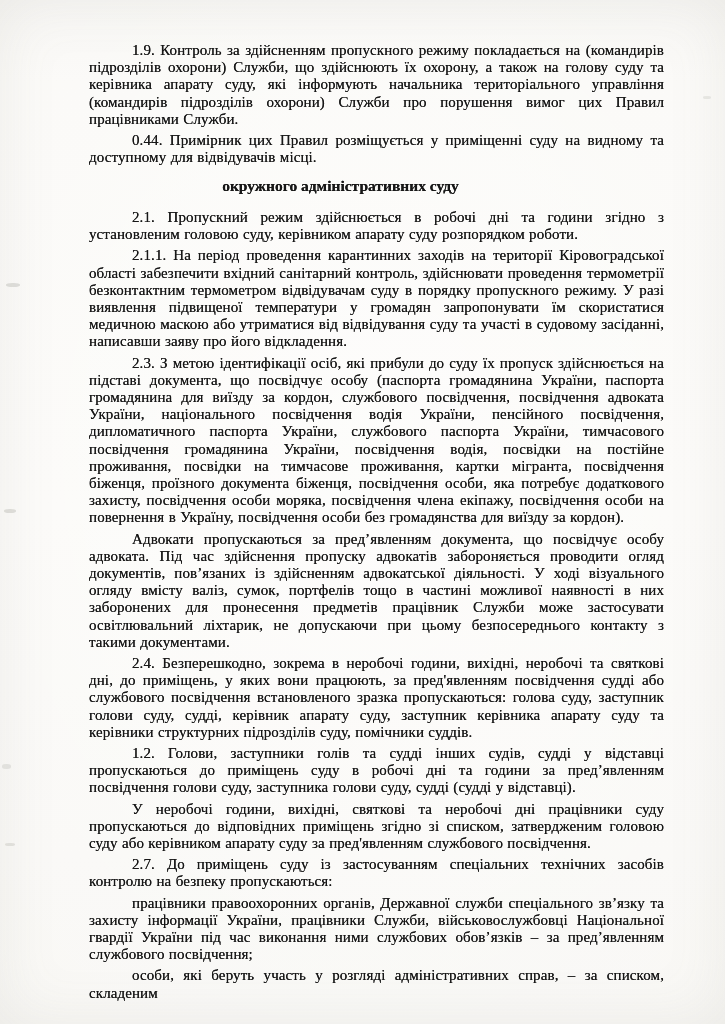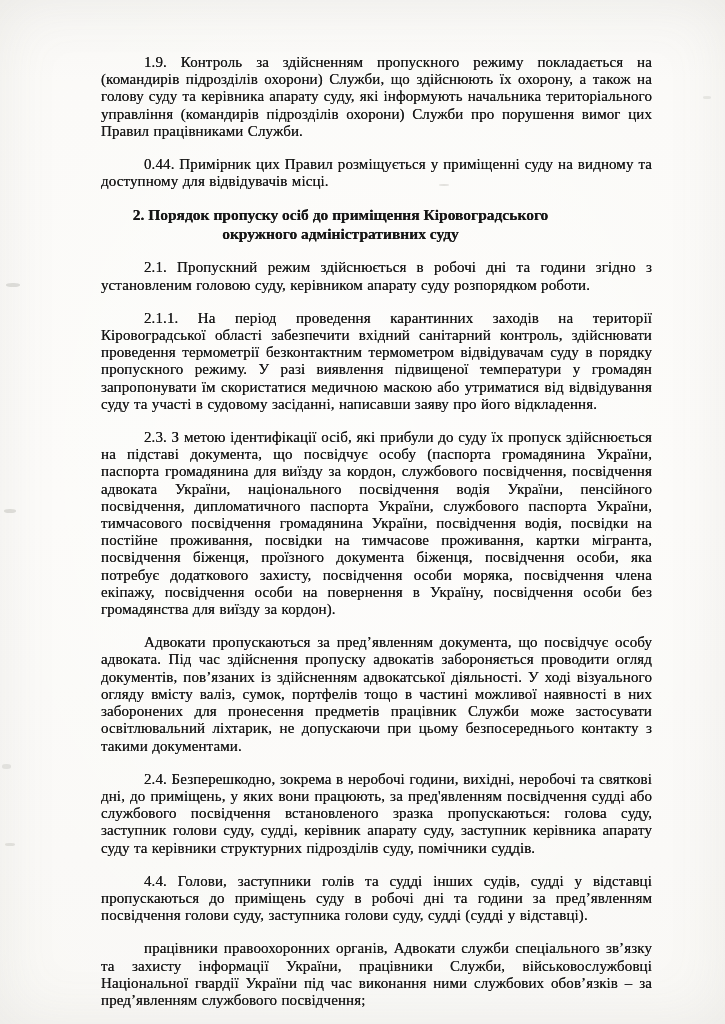--- a/index.html
+++ b/index.html
@@ -28,21 +28,21 @@
     pointer-events: none;
     box-shadow: inset 0 0 60px rgba(120,120,110,0.10);
   }
   .content {
     position: absolute;
     top: 38px;
     left: 85px;
     width: 583px;
   }
   p.body-par {
-    margin: 16px;
+    margin: 4px;
     font-size: 15px;
     line-height: 17.2px;
     text-align: justify;
     text-indent: 43px;
     letter-spacing: 0.1px;
     word-spacing: 0.5px;
     
     text-shadow: 0 0 0.45px rgba(10,10,10,0.85);
   }
   .section-heading {
@@ -82,38 +82,39 @@
   <span class="speck s5"></span>
   <span class="speck s6"></span>
 
   <div class="content">
 
     <p class="body-par">1.9. Контроль за здійсненням пропускного режиму покладається на  (командирів підрозділів охорони) Служби, що здійснюють їх охорону, а також на голову суду та керівника апарату суду, які інформують начальника територіального управління (командирів підрозділів охорони) Служби про порушення вимог цих Правил працівниками Служби.</p>
 
     <p class="body-par">0.44. Примірник цих Правил розміщується у приміщенні суду на видному та доступному для відвідувачів місці.</p>
 
     <div class="section-heading">
-      <div>2. Порядок пропуску осіб до приміщення  Кіровоградського</div>
       <div>окружного адміністративних суду</div>
     </div>
 
     <p class="body-par">2.1. Пропускний режим здійснюється в робочі дні та години згідно з установленим головою суду, керівником апарату суду  розпорядком роботи.</p>
 
     <p class="body-par">2.1.1. На період проведення карантинних заходів на території Кіровоградської області забезпечити вхідний санітарний контроль, здійснювати проведення термометрії безконтактним термометром відвідувачам суду в порядку пропускного режиму. У разі виявлення підвищеної температури у громадян запропонувати їм скористатися медичною маскою або утриматися від відвідування суду та участі в судовому засіданні, написавши заяву про його відкладення.</p>
 
 
     <p class="body-par">2.3. З метою ідентифікації осіб, які прибули до суду їх пропуск здійснюється на підставі документа, що посвідчує особу (паспорта громадянина України, паспорта громадянина для виїзду за кордон, службового посвідчення, посвідчення адвоката України, національного посвідчення водія України, пенсійного посвідчення, дипломатичного паспорта України, службового паспорта України, тимчасового посвідчення громадянина України, посвідчення водія,  посвідки на постійне проживання, посвідки на тимчасове проживання, картки мігранта, посвідчення біженця, проїзного документа біженця, посвідчення особи, яка потребує додаткового захисту, посвідчення особи моряка, посвідчення члена екіпажу, посвідчення особи на повернення в Україну, посвідчення особи без громадянства для виїзду за кордон).</p>
 
     <p class="body-par">Адвокати пропускаються за пред’явленням документа, що посвідчує особу адвоката. Під час здійснення пропуску адвокатів забороняється проводити огляд документів, пов’язаних із здійсненням адвокатської діяльності. У ході візуального огляду вмісту валіз, сумок, портфелів тощо в частині можливої наявності в них заборонених для пронесення предметів працівник Служби може застосувати освітлювальний ліхтарик, не допускаючи при цьому безпосереднього контакту з такими документами.</p>
 
     <p class="body-par">2.4. Безперешкодно, зокрема в неробочі години, вихідні, неробочі та святкові дні, до приміщень, у яких вони працюють, за пред'явленням посвідчення судді або службового посвідчення встановленого зразка пропускаються: голова суду, заступник голови  суду, судді, керівник апарату суду, заступник керівника апарату суду та керівники структурних підрозділів суду, помічники суддів.</p>
 
-    <p class="body-par">4.4. Голови, заступники голів та судді інших судів, судді у відставці пропускаються до приміщень суду в робочі дні та години за пред’явленням посвідчення голови суду, заступника голови суду, судді (судді у відставці).</p>
+    <p class="body-par">1.2. Голови, заступники голів та судді інших судів, судді у відставці пропускаються до приміщень суду в робочі дні та години за пред’явленням посвідчення голови суду, заступника голови суду, судді (судді у відставці).</p>
 
 
+    <p class="body-par">У неробочі години, вихідні, святкові та неробочі дні працівники суду пропускаються до відповідних приміщень згідно зі списком, затвердженим головою суду або керівником апарату суду за пред'явленням службового посвідчення.</p>
 
+    <p class="body-par">2.7. До приміщень суду із застосуванням спеціальних технічних засобів контролю на безпеку пропускаються:</p>
 
-    <p class="body-par">працівники правоохоронних органів, Адвокати служби спеціального зв’язку та захисту інформації України, працівники Служби, військовослужбовці Національної гвардії України під час виконання ними службових обов’язків – за пред’явленням службового посвідчення;</p>
+    <p class="body-par">працівники правоохоронних органів, Державної служби спеціального зв’язку та захисту інформації України, працівники Служби, військовослужбовці Національної гвардії України під час виконання ними службових обов’язків – за пред’явленням службового посвідчення;</p>
 
     <p class="body-par">особи, які беруть участь у розгляді  адміністративних справ, – за списком, складеним</p>
 
   </div>
 </div>
 
 </body></html>

